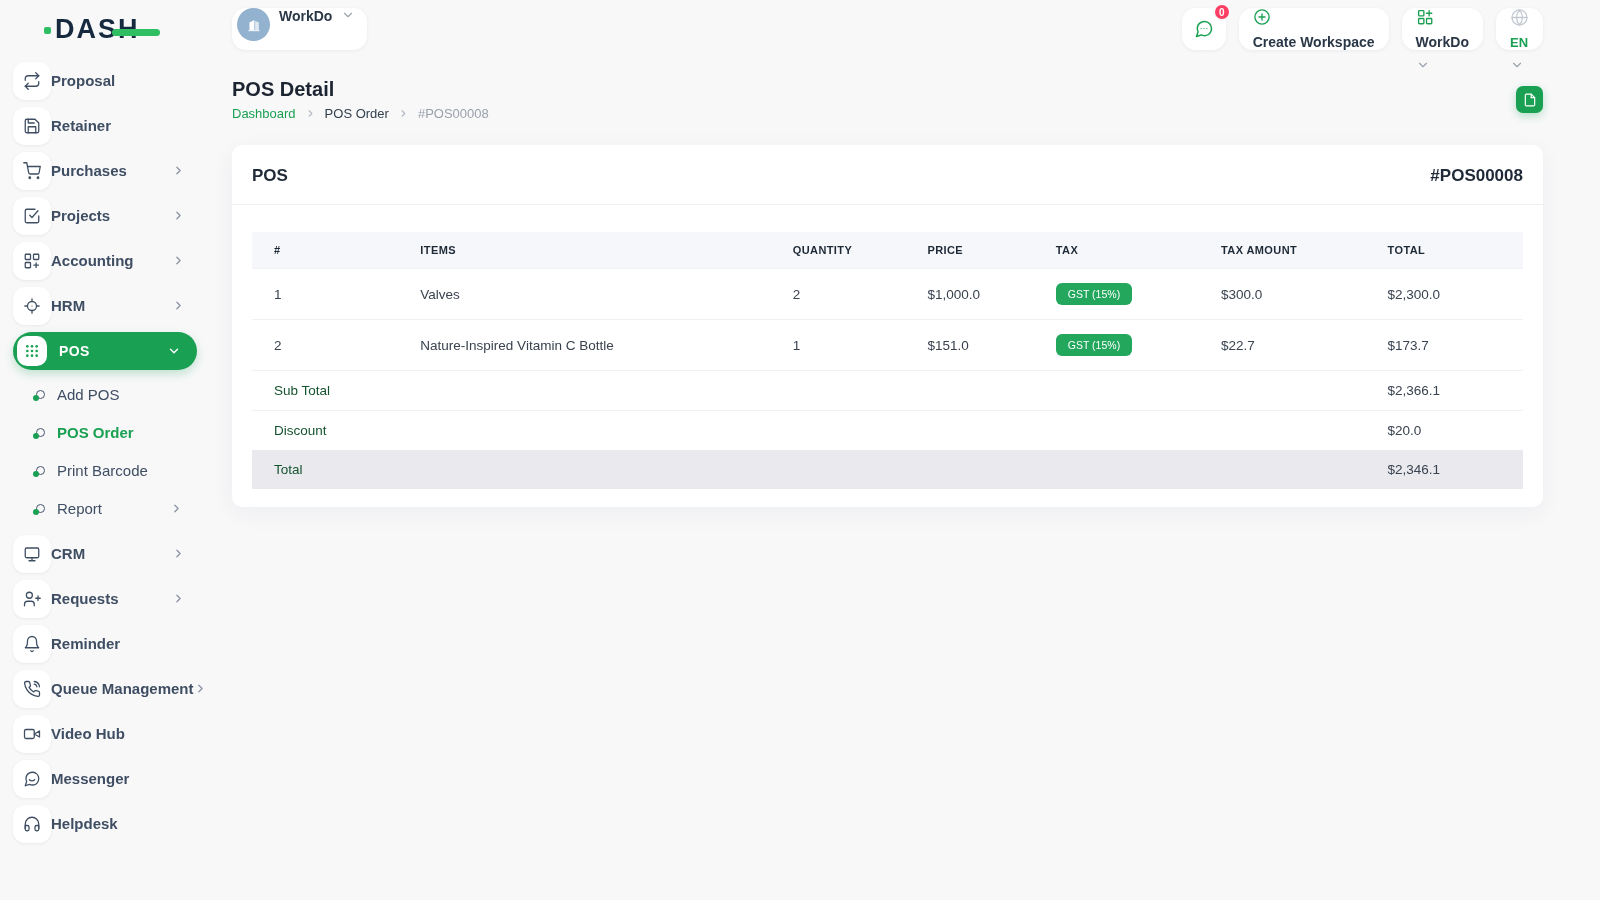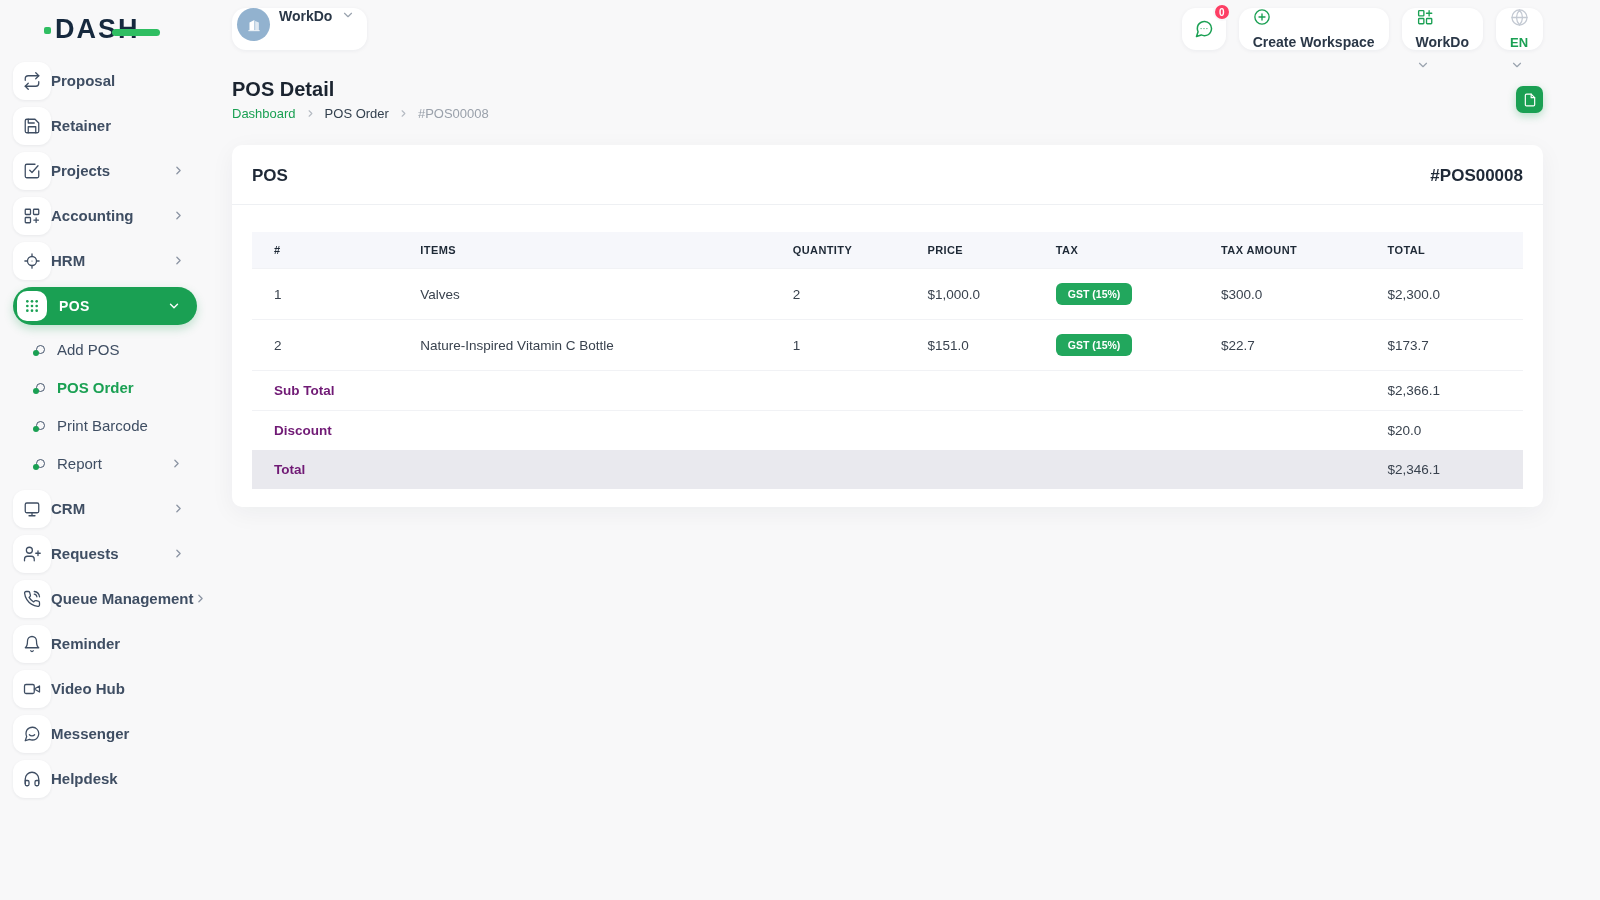--- a/index.html
+++ b/index.html
@@ -88,23 +88,23 @@
   .issue-row{text-align:right;padding:13px 20px 0;font-size:12px;color:#4a5563;}
   .issue-label{font-weight:700;color:#253040;}
 
   .table-wrap{padding:27px 20px 18px;}
   table{width:100%;border-collapse:collapse;table-layout:fixed;}
   thead th{background:#f6f7fb;text-align:left;font-size:11px;font-weight:700;color:#1e2936;
            letter-spacing:.4px;padding:12px 12px;}
   thead th:first-child{padding-left:22px;}
   tbody td{padding:14px 12px;font-size:13.5px;color:#39424e;border-top:1px solid #f1f2f5;}
   tbody td:first-child{padding-left:22px;}
-  .tax-badge{display:inline-block;background:#22a75d;color:#fff;font-size:10.5px;font-weight:700;
+  .tax-badge{display:inline-block;background:#22a75d;color:#fff;font-size:10.5px;font-weight:400;
              padding:5px 12px;border-radius:6px;}
-  .sum-label{font-weight:700;color:#701a75;}
+  .sum-label{font-weight:400;color:#14532d;}
   .sum-row td{padding:12px 12px;}
   .total-row td{background:#e9e9ee;border-top:none;}
 </style>
 </head>
 <body>
 
 <div class="topbar">
   <div class="logo-zone">
     <div class="logo">
       <span class="logo-dot"></span>
@@ -205,20 +205,35 @@
         <svg width="18" height="18" viewBox="0 0 24 24" fill="none" stroke="currentColor" stroke-width="1.7" stroke-linecap="round" stroke-linejoin="round">
             <path d="M19 21H5a2 2 0 0 1-2-2V5a2 2 0 0 1 2-2h11l5 5v11a2 2 0 0 1-2 2z"></path>
             <polyline points="17 21 17 13 7 13 7 21"></polyline>
             <polyline points="7 3 7 8 15 8"></polyline>
           </svg>
       </span>
       <span class="slabel">Retainer</span>
     </div>
 
 
+    <div class="side-item">
+      <span class="ibox">
+        <svg width="18" height="18" viewBox="0 0 24 24" fill="none" stroke="currentColor" stroke-width="1.7" stroke-linecap="round" stroke-linejoin="round">
+            <circle cx="9" cy="21" r="1"></circle>
+            <circle cx="20" cy="21" r="1"></circle>
+            <path d="M1 1h4l2.68 13.39a2 2 0 0 0 2 1.61h9.72a2 2 0 0 0 2-1.61L23 6H6"></path>
+          </svg>
+      </span>
+      <span class="slabel">Purchases</span>
+      <span class="side-chev">
+        <svg width="13" height="13" viewBox="0 0 24 24" fill="none" stroke="currentColor" stroke-width="2.4" stroke-linecap="round" stroke-linejoin="round">
+            <polyline points="9 6 15 12 9 18"></polyline>
+          </svg>
+      </span>
+    </div>
 
     <div class="side-item">
       <span class="ibox">
         <svg width="18" height="18" viewBox="0 0 24 24" fill="none" stroke="currentColor" stroke-width="1.7" stroke-linecap="round" stroke-linejoin="round">
             <polyline points="9 11 12 14 20 5"></polyline>
             <path d="M21 12v7a2 2 0 0 1-2 2H5a2 2 0 0 1-2-2V5a2 2 0 0 1 2-2h11"></path>
           </svg>
       </span>
       <span class="slabel">Projects</span>
       <span class="side-chev">
@@ -334,40 +349,40 @@
       <span class="side-chev">
         <svg width="13" height="13" viewBox="0 0 24 24" fill="none" stroke="currentColor" stroke-width="2.4" stroke-linecap="round" stroke-linejoin="round">
             <polyline points="9 6 15 12 9 18"></polyline>
           </svg>
       </span>
     </div>
 
     <div class="side-item">
       <span class="ibox">
         <svg width="18" height="18" viewBox="0 0 24 24" fill="none" stroke="currentColor" stroke-width="1.7" stroke-linecap="round" stroke-linejoin="round">
+            <path d="M18 8a6 6 0 0 0-12 0c0 7-3 9-3 9h18s-3-2-3-9"></path>
+            <path d="M13.73 21a2 2 0 0 1-3.46 0"></path>
+          </svg>
+      </span>
+      <span class="slabel">Reminder</span>
+    </div>
+
+    <div class="side-item">
+      <span class="ibox">
+        <svg width="18" height="18" viewBox="0 0 24 24" fill="none" stroke="currentColor" stroke-width="1.7" stroke-linecap="round" stroke-linejoin="round">
             <path d="M22 16.92v3a2 2 0 0 1-2.18 2 19.79 19.79 0 0 1-8.63-3.07 19.5 19.5 0 0 1-6-6A19.79 19.79 0 0 1 2.12 4.18 2 2 0 0 1 4.11 2h3a2 2 0 0 1 2 1.72 12.84 12.84 0 0 0 .7 2.81 2 2 0 0 1-.45 2.11L8.09 9.91a16 16 0 0 0 6 6l1.27-1.27a2 2 0 0 1 2.11-.45 12.84 12.84 0 0 0 2.81.7A2 2 0 0 1 22 16.92z"></path>
             <path d="M15 5.5a4 4 0 0 1 3.5 3.5M15 2a8 8 0 0 1 7 7"></path>
           </svg>
       </span>
       <span class="slabel">Queue Management</span>
       <span class="side-chev">
         <svg width="13" height="13" viewBox="0 0 24 24" fill="none" stroke="currentColor" stroke-width="2.4" stroke-linecap="round" stroke-linejoin="round">
             <polyline points="9 6 15 12 9 18"></polyline>
           </svg>
       </span>
-    </div>
-
-    <div class="side-item">
-      <span class="ibox">
-        <svg width="18" height="18" viewBox="0 0 24 24" fill="none" stroke="currentColor" stroke-width="1.7" stroke-linecap="round" stroke-linejoin="round">
-            <path d="M18 8a6 6 0 0 0-12 0c0 7-3 9-3 9h18s-3-2-3-9"></path>
-            <path d="M13.73 21a2 2 0 0 1-3.46 0"></path>
-          </svg>
-      </span>
-      <span class="slabel">Reminder</span>
     </div>
 
     <div class="side-item">
       <span class="ibox">
         <svg width="18" height="18" viewBox="0 0 24 24" fill="none" stroke="currentColor" stroke-width="1.7" stroke-linecap="round" stroke-linejoin="round">
             <rect x="2" y="6" width="13" height="12" rx="2"></rect>
             <path d="M22 8l-7 4 7 4V8z"></path>
           </svg>
       </span>
       <span class="slabel">Video Hub</span>

